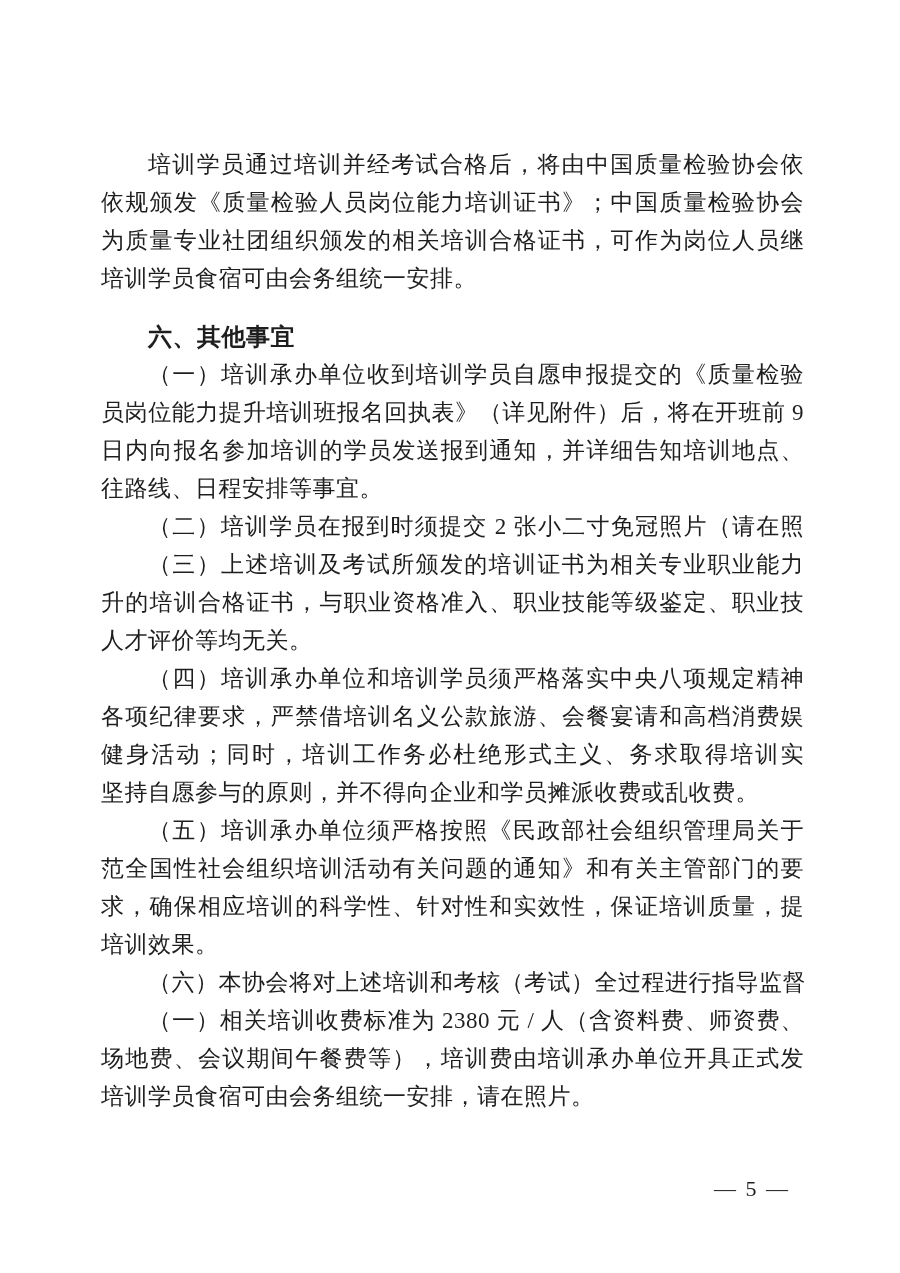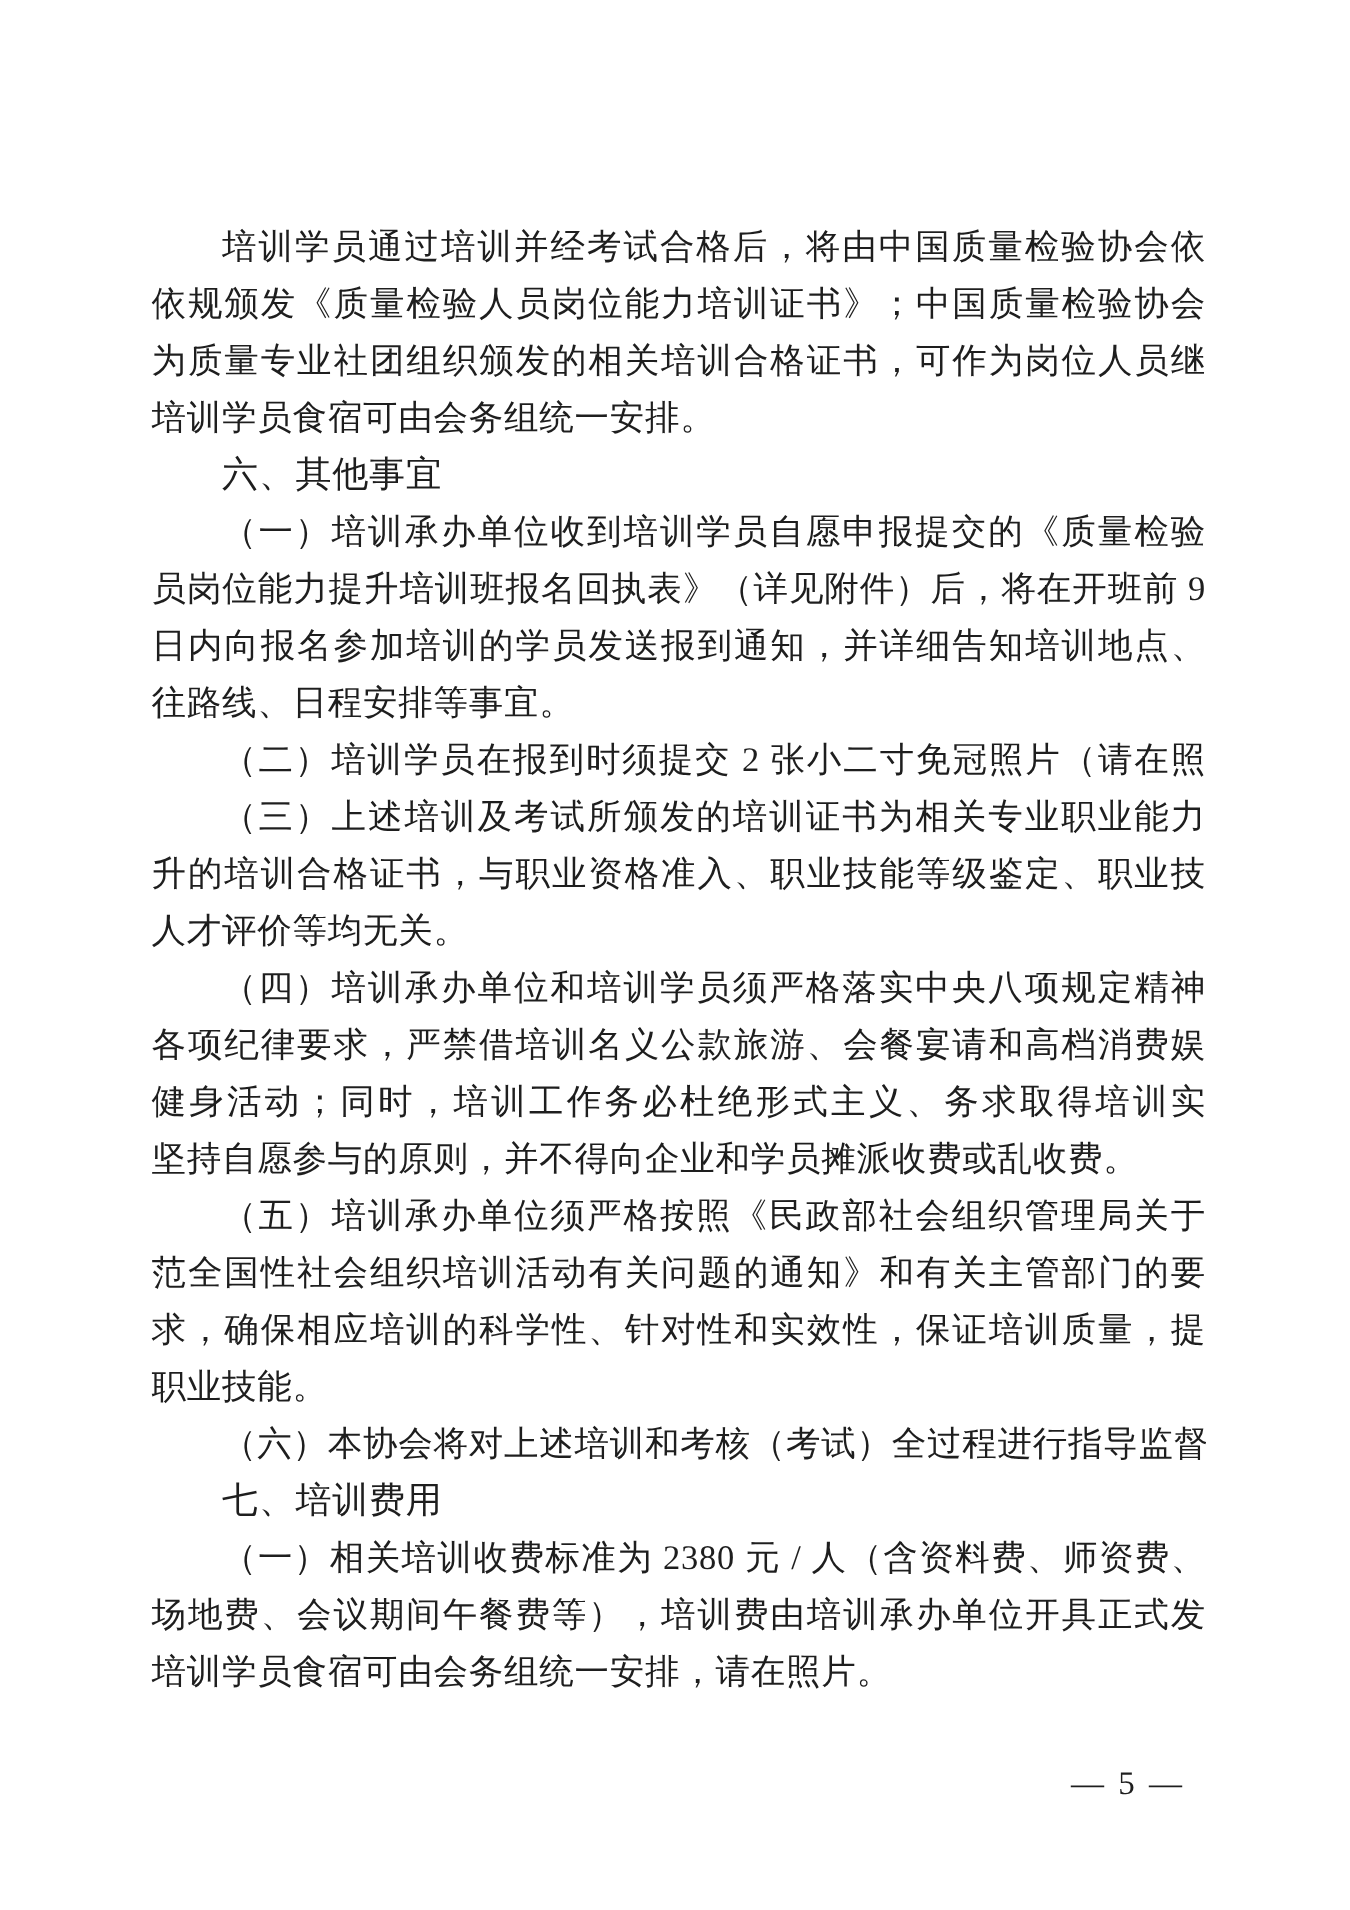--- a/index.html
+++ b/index.html
@@ -37,22 +37,23 @@
     text-align: justify;
     text-align-last: justify;
   }
   
   .line.ind {
     text-indent: 47px;
   }
   
   .line.h {
     font-family: "Liberation Sans", "DejaVu Sans", sans-serif;
-    font-weight: 400;
+    font-weight: 700;
     font-size: 24px;
+    margin-top: 20px;
   }
   .page-number {
     position: absolute;
     top: 1170px;
     right: 110px;
     height: 38px;
     line-height: 38px;
     font-size: 22px;
     letter-spacing: 2px;
     color: #1e1e1e;
@@ -76,21 +77,20 @@
       <div class="line ind fill">（三）上述培训及考试所颁发的培训证书为相关专业职业能力提</div>
       <div class="line fill">升的培训合格证书，与职业资格准入、职业技能等级鉴定、职业技能</div>
       <div class="line">人才评价等均无关。</div>
       <div class="line ind fill">（四）培训承办单位和培训学员须严格落实中央八项规定精神和</div>
       <div class="line fill">各项纪律要求，严禁借培训名义公款旅游、会餐宴请和高档消费娱乐</div>
       <div class="line fill">健身活动；同时，培训工作务必杜绝形式主义、务求取得培训实效，</div>
       <div class="line">坚持自愿参与的原则，并不得向企业和学员摊派收费或乱收费。</div>
       <div class="line ind fill">（五）培训承办单位须严格按照《民政部社会组织管理局关于规</div>
       <div class="line fill">范全国性社会组织培训活动有关问题的通知》和有关主管部门的要</div>
       <div class="line fill">求，确保相应培训的科学性、针对性和实效性，保证培训质量，提升</div>
-      <div class="line">职业技能。</div>
+      <div class="line">培训效果。</div>
       <div class="line ind">（六）本协会将对上述培训和考核（考试）全过程进行指导监督。</div>
-      <div class="line h ind">七、培训费用</div>
       <div class="line ind fill">（一）相关培训收费标准为 2380 元 / 人（含资料费、师资费、</div>
       <div class="line fill">场地费、会议期间午餐费等），培训费由培训承办单位开具正式发票；</div>
       <div class="line">培训学员食宿可由会务组统一安排，请在照片。</div>
     </div>
   <div class="page-number">— 5 —</div>
 </div>
 
 </body></html>

